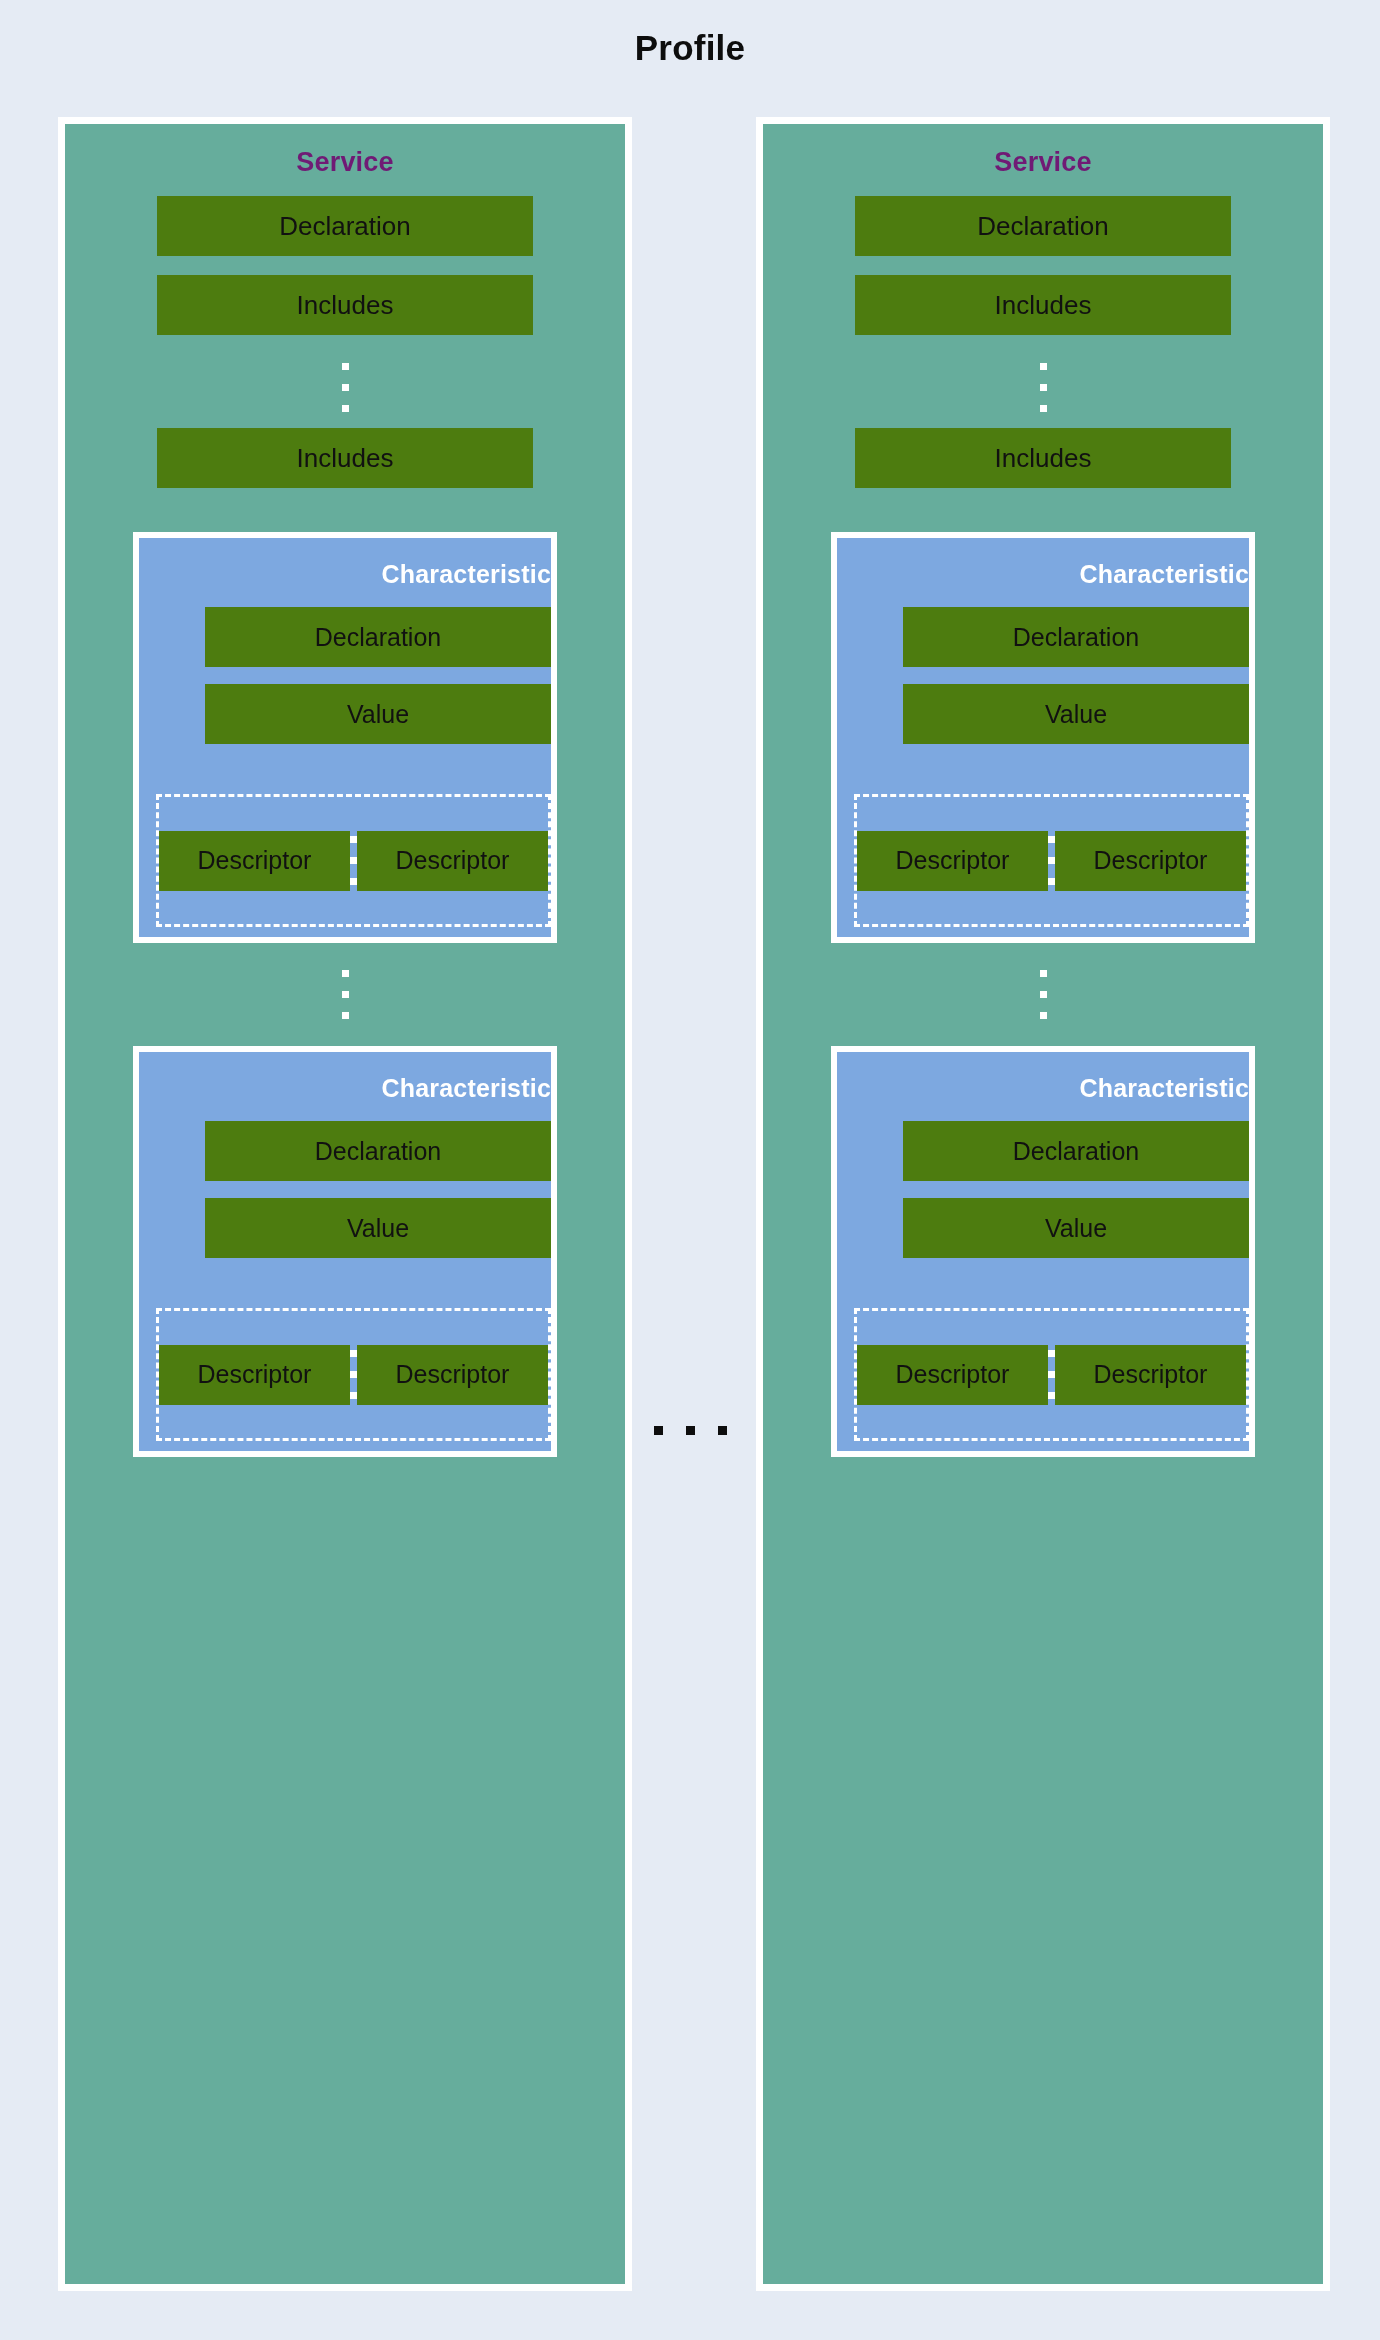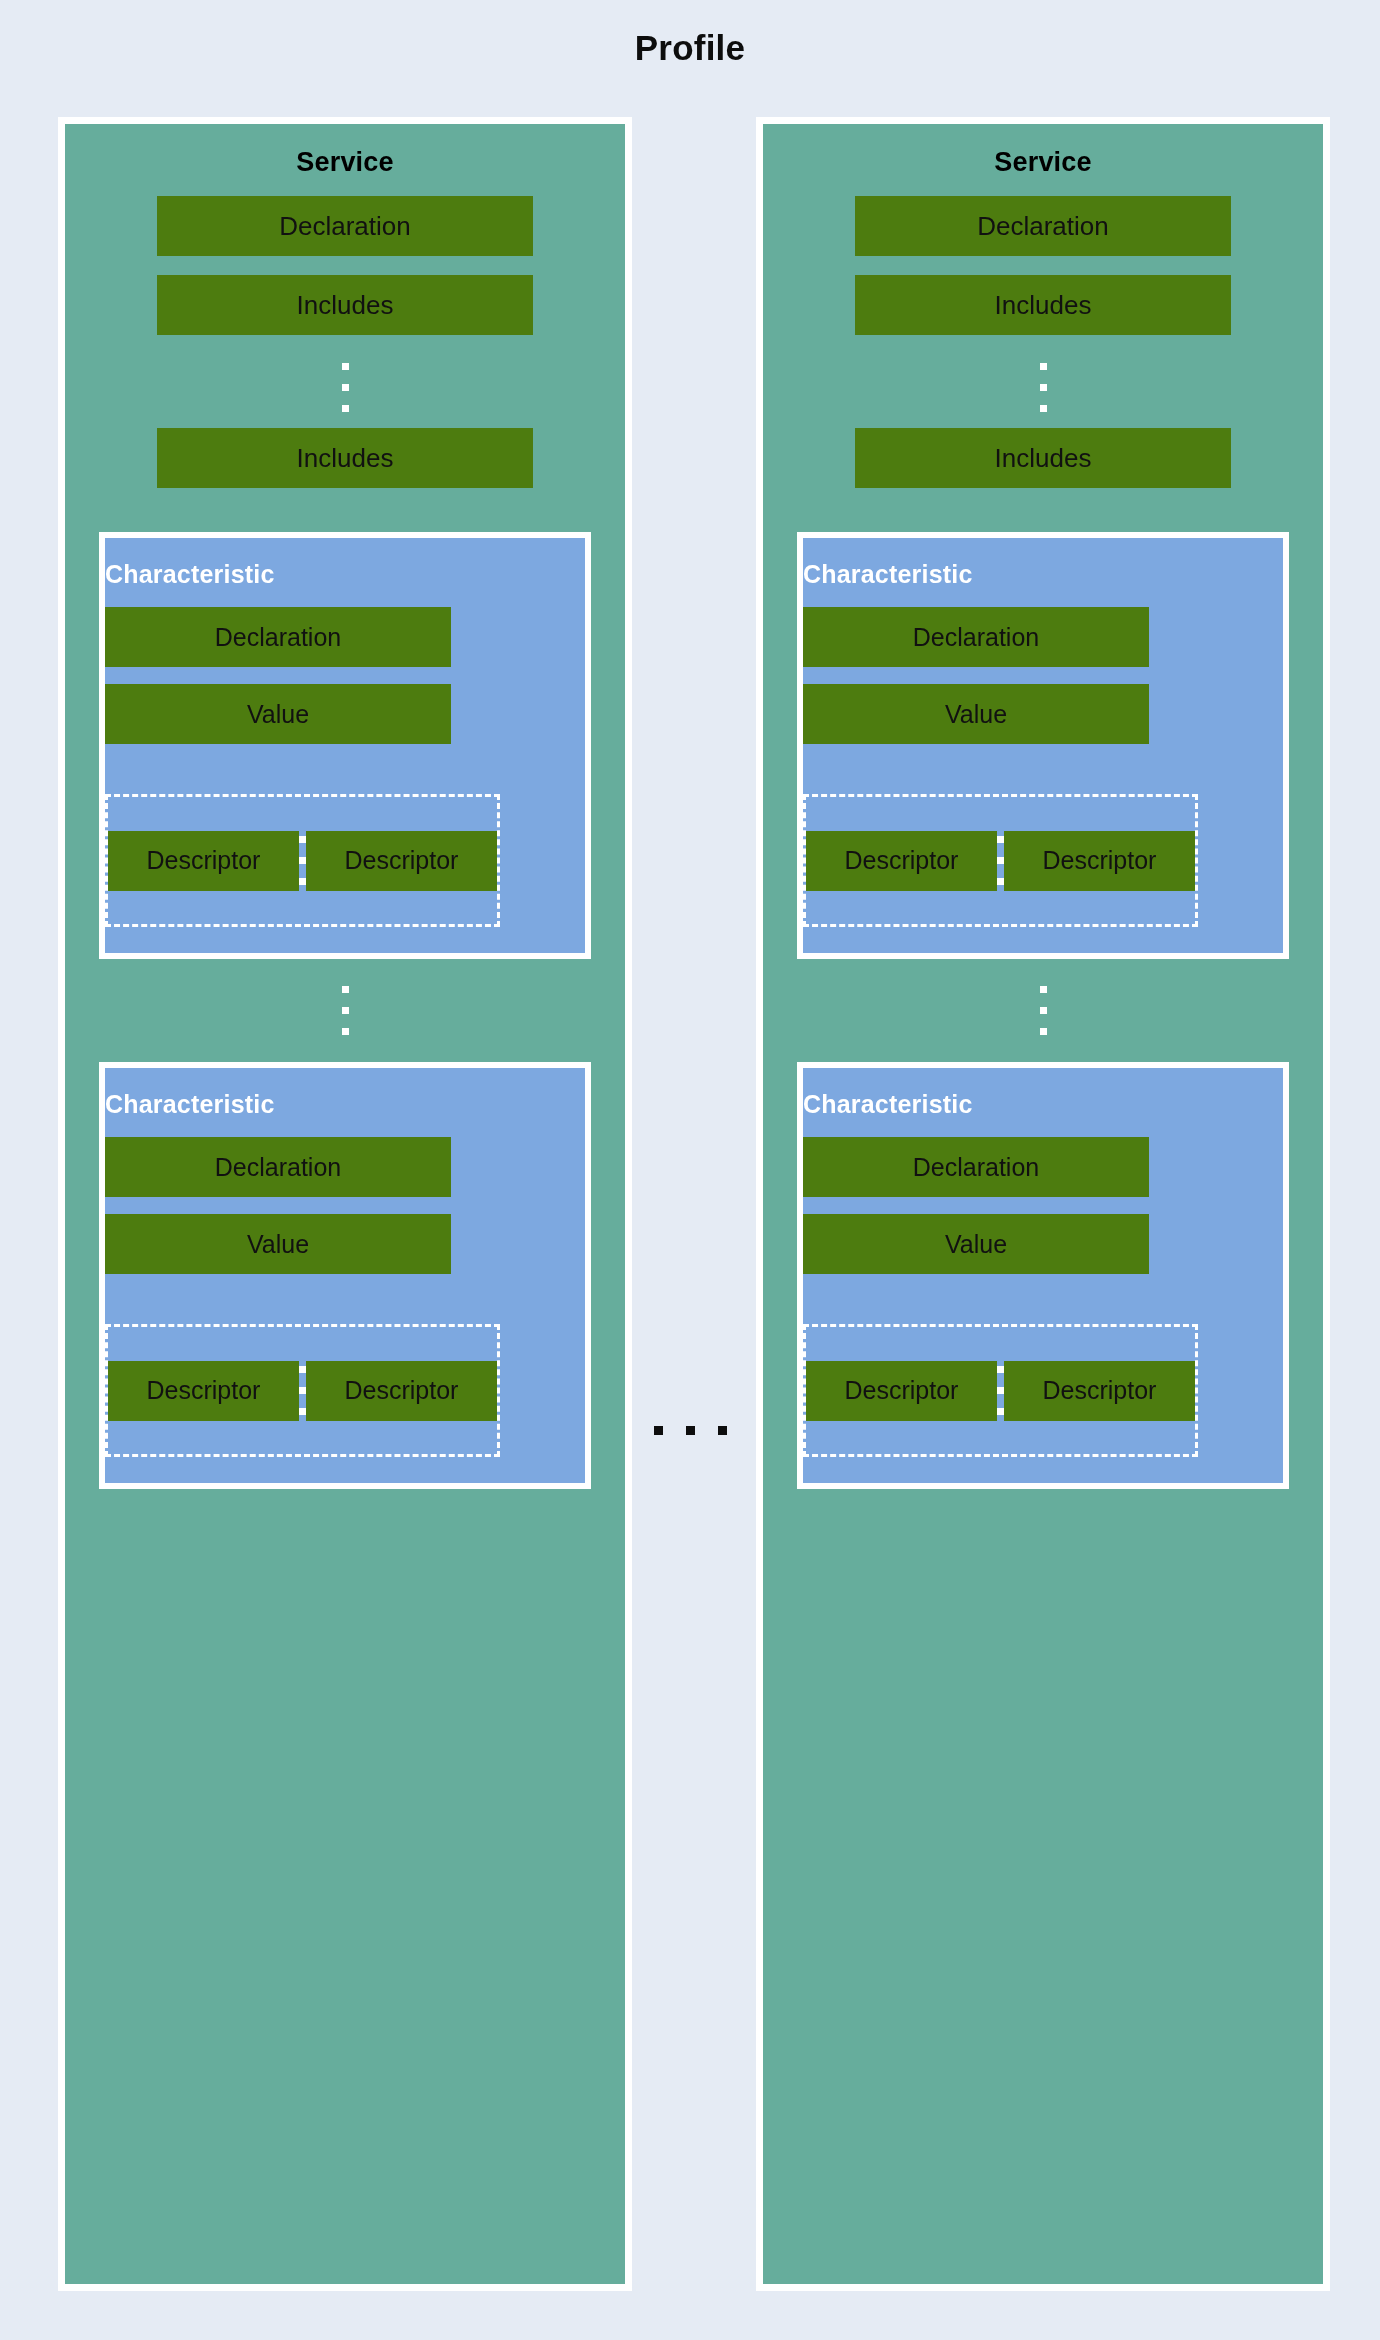--- a/index.html
+++ b/index.html
@@ -52,21 +52,21 @@
     border: 7px solid #ffffff;
     display: flex;
     flex-direction: column;
     align-items: center;
     padding: 0 0 26px 0;
   }
 
   .service-title {
     font-size: 27px;
     font-weight: bold;
-    color: #000000;
+    color: #701a75;
     margin-top: 23px;
     margin-bottom: 18px;
     letter-spacing: 0.2px;
   }
 
   
   .box {
     background: #4d7c0f;
     color: #111111;
     display: flex;
@@ -96,27 +96,27 @@
     height: 7px;
     background: #ffffff;
     margin: 7px 0;
   }
   .vdots.svc { margin: 2px 0 9px 0; }
   .vdots.between-char { margin: 20px 0 20px 0; }
   .vdots.desc { margin: 10px 0 10px 0; }
 
   
   .characteristic {
-    width: 492px;
+    width: 424px;
     background: #7da8e0;
     border: 6px solid #ffffff;
     display: flex;
     flex-direction: column;
-    align-items: flex-start;
-    padding-bottom: 26px;
+    align-items: flex-end;
+    padding-bottom: 10px;
     margin-top: 0;
   }
   .char-gap-top { margin-top: 44px; }
 
   .char-title {
     font-size: 25px;
     font-weight: bold;
     color: #ffffff;
     margin-top: 22px;
     margin-bottom: 18px;

